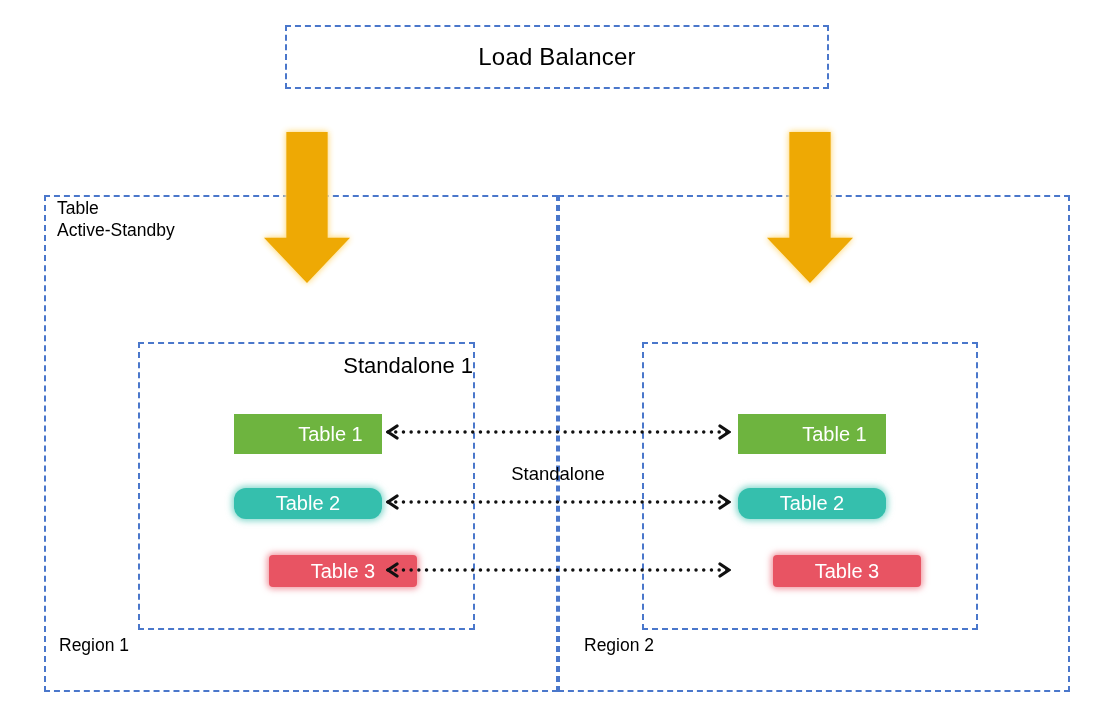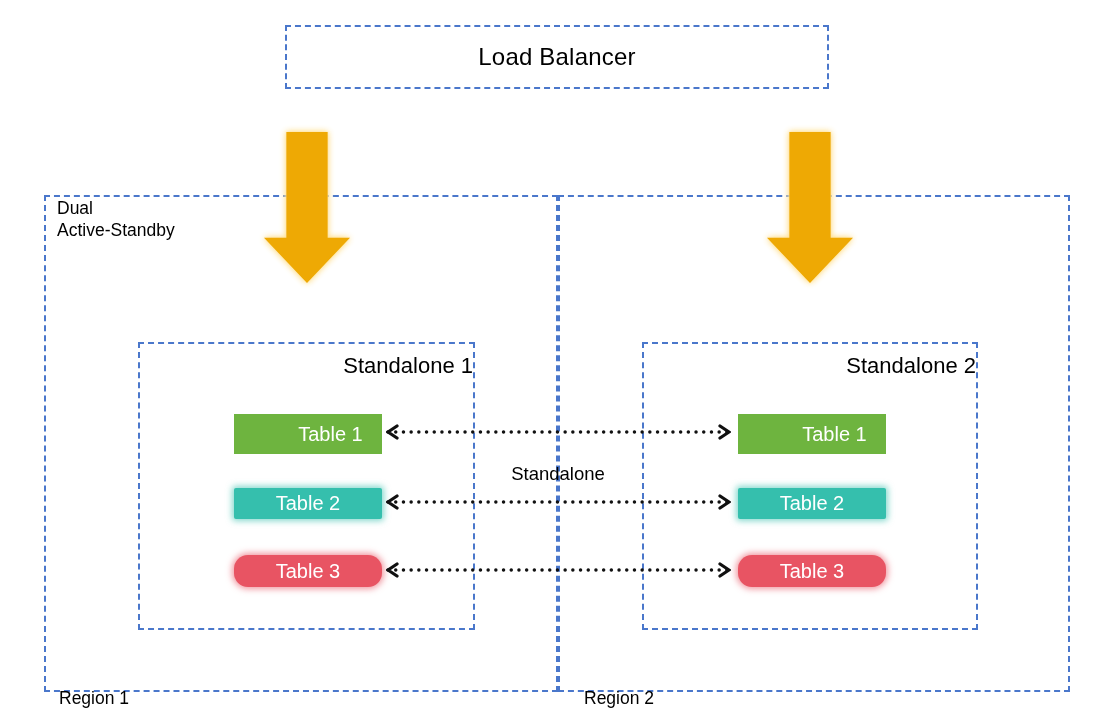--- a/index.html
+++ b/index.html
@@ -43,21 +43,21 @@
   .r1 { left: 44px;  top: 195px; width: 514px; height: 497px; }
   .r2 { left: 558px; top: 195px; width: 512px; height: 497px; }
 
   .cluster-label {
     position: absolute;
     left: 57px; top: 197px;
     font-size: 17.5px; line-height: 22px;
   }
   .region-label {
     position: absolute;
-    top: 688px;
+    top: 635px;
     font-size: 17.5px;
   }
   .rl1 { left: 59px; }
   .rl2 { left: 572px; margin-left: 12px; }
 
   
   .standalone {
     position: absolute;
     top: 342px;
     width: 337px; height: 288px;
@@ -82,26 +82,27 @@
     text-align: center;
     display: flex; align-items: center; justify-content: center;
   }
   .t-row1 { top: 70px;  height: 40px; }
   .t-row2 { top: 144px; height: 31px; }
   .t-row3 { top: 211px; height: 32px; }
   .green { background: var(--table-green); padding-left: 45px; }
   .teal  {
     background: var(--table-teal);
     box-shadow: 0 0 6px 2px rgba(53,191,173,0.6);
-    border-radius: 2px;
+    border-radius: 12px;
   }
   .red   {
     background: var(--table-red);
     box-shadow: 0 0 6px 2px rgba(232,84,99,0.6);
-    border-radius: 14px;
+    border-radius: 4px;
+    margin-left: 35px;
   }
 
   
   .darrow-wrap {
     position: absolute;
     top: 132px;
     width: 86px; height: 151px;
     filter: drop-shadow(0 0 3px #ffdf8e) drop-shadow(0 0 1px #ffeab2);
   }
   .a-left  { left: 264px; }
@@ -146,21 +147,21 @@
 <div class="canvas">
 
   <div class="lb-box">
     <span class="lb-text">Load Balancer</span>
   </div>
 
   <div class="region r1"></div>
   <div class="region r2"></div>
 
   <div class="cluster-label">
-    <div>Dual</div>
+    <div>Table</div>
     <div>Active-Standby</div>
   </div>
 
   <div class="region-label rl1">Region 1</div>
   <div class="region-label rl2">Region 2</div>
 
   <div class="darrow-wrap a-left">
     <div class="darrow"></div>
   </div>
   <div class="darrow-wrap a-right">
@@ -168,21 +169,20 @@
   </div>
 
   <div class="standalone s1">
     <div class="standalone-title">Standalone 1</div>
     <div class="table green t-row1">Table 1</div>
     <div class="table teal t-row2">Table 2</div>
     <div class="table red t-row3">Table 3</div>
   </div>
 
   <div class="standalone s2">
-    <div class="standalone-title">Standalone 2</div>
     <div class="table green t-row1">Table 1</div>
     <div class="table teal t-row2">Table 2</div>
     <div class="table red t-row3">Table 3</div>
   </div>
 
   <svg class="connectors" width="1094" height="726" viewBox="0 0 1094 726">
     <defs>
       <marker id="chev" viewBox="0 0 14 18" markerWidth="14" markerHeight="18" refX="12" refY="9" orient="auto-start-reverse" markerUnits="userSpaceOnUse">
         <path class="chev-path" d="M 3 3 L 12 9 L 3 15"></path>
       </marker>

